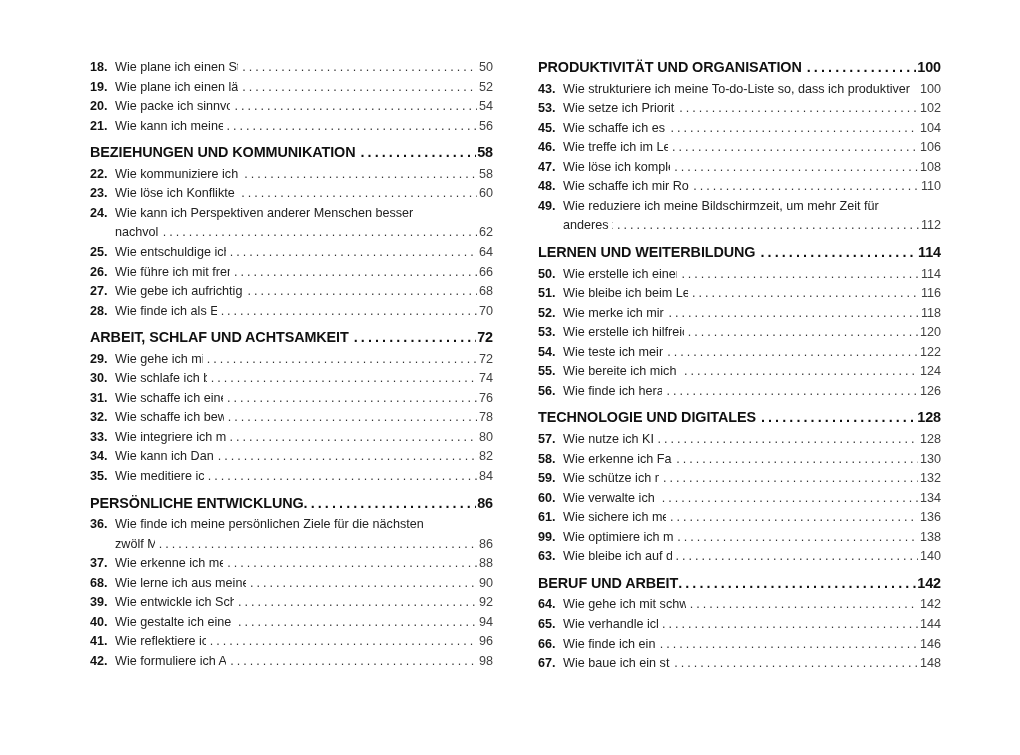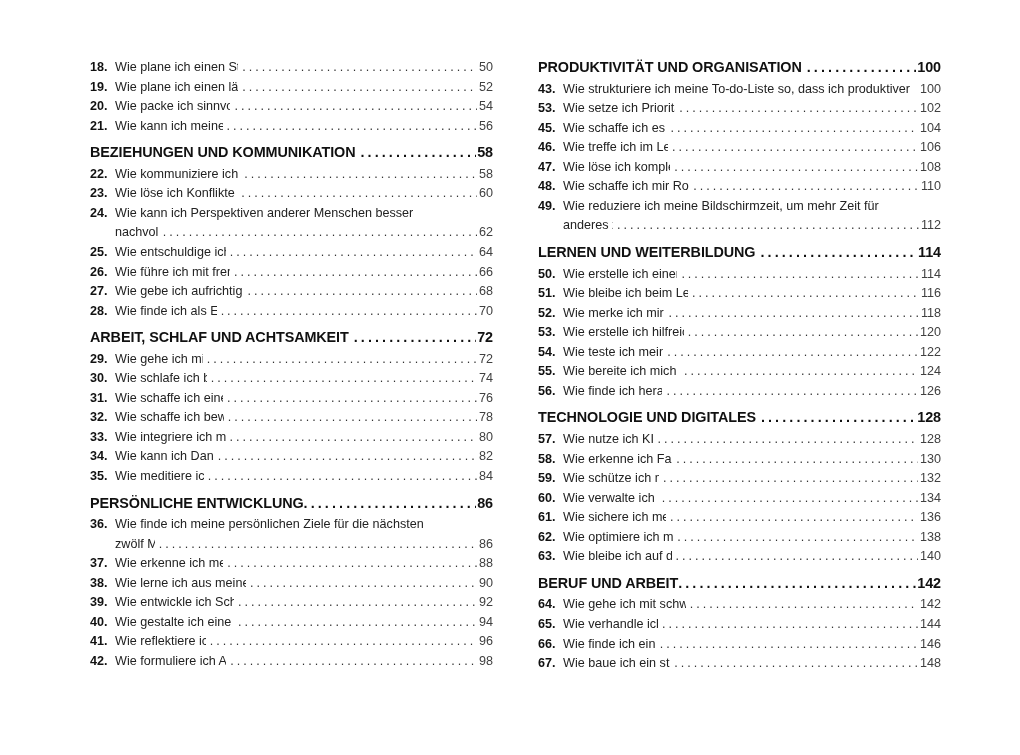--- a/index.html
+++ b/index.html
@@ -310,21 +310,21 @@
         </div>
         <div class="entry">
           <span class="num">37.</span>
           <span class="body">
             <span class="txt">Wie erkenne ich meine persönlichen Werte klarer?</span>
             <span class="leader">....................................................................................................</span>
             <span class="pg">88</span>
           </span>
         </div>
         <div class="entry">
-          <span class="num">38.</span>
+          <span class="num">68.</span>
           <span class="body">
             <span class="txt">Wie lerne ich aus meinen Fehlern, ohne mich selbst zu verurteilen?</span>
             <span class="leader">....................................................................................................</span>
             <span class="pg">90</span>
           </span>
         </div>
         <div class="entry">
           <span class="num">39.</span>
           <span class="body">
             <span class="txt">Wie entwickle ich Schritt für Schritt mehr Selbstvertrauen?</span>
@@ -530,21 +530,21 @@
         </div>
         <div class="entry">
           <span class="num">61.</span>
           <span class="body">
             <span class="txt">Wie sichere ich meine wichtigen Dateien richtig?</span>
             <span class="leader">....................................................................................................</span>
             <span class="pg">136</span>
           </span>
         </div>
         <div class="entry">
-          <span class="num">62.</span>
+          <span class="num">99.</span>
           <span class="body">
             <span class="txt">Wie optimiere ich mein Smartphone für Produktivität?</span>
             <span class="leader">....................................................................................................</span>
             <span class="pg">138</span>
           </span>
         </div>
         <div class="entry">
           <span class="num">63.</span>
           <span class="body">
             <span class="txt">Wie bleibe ich auf dem neuesten Stand rund um KI?</span>

